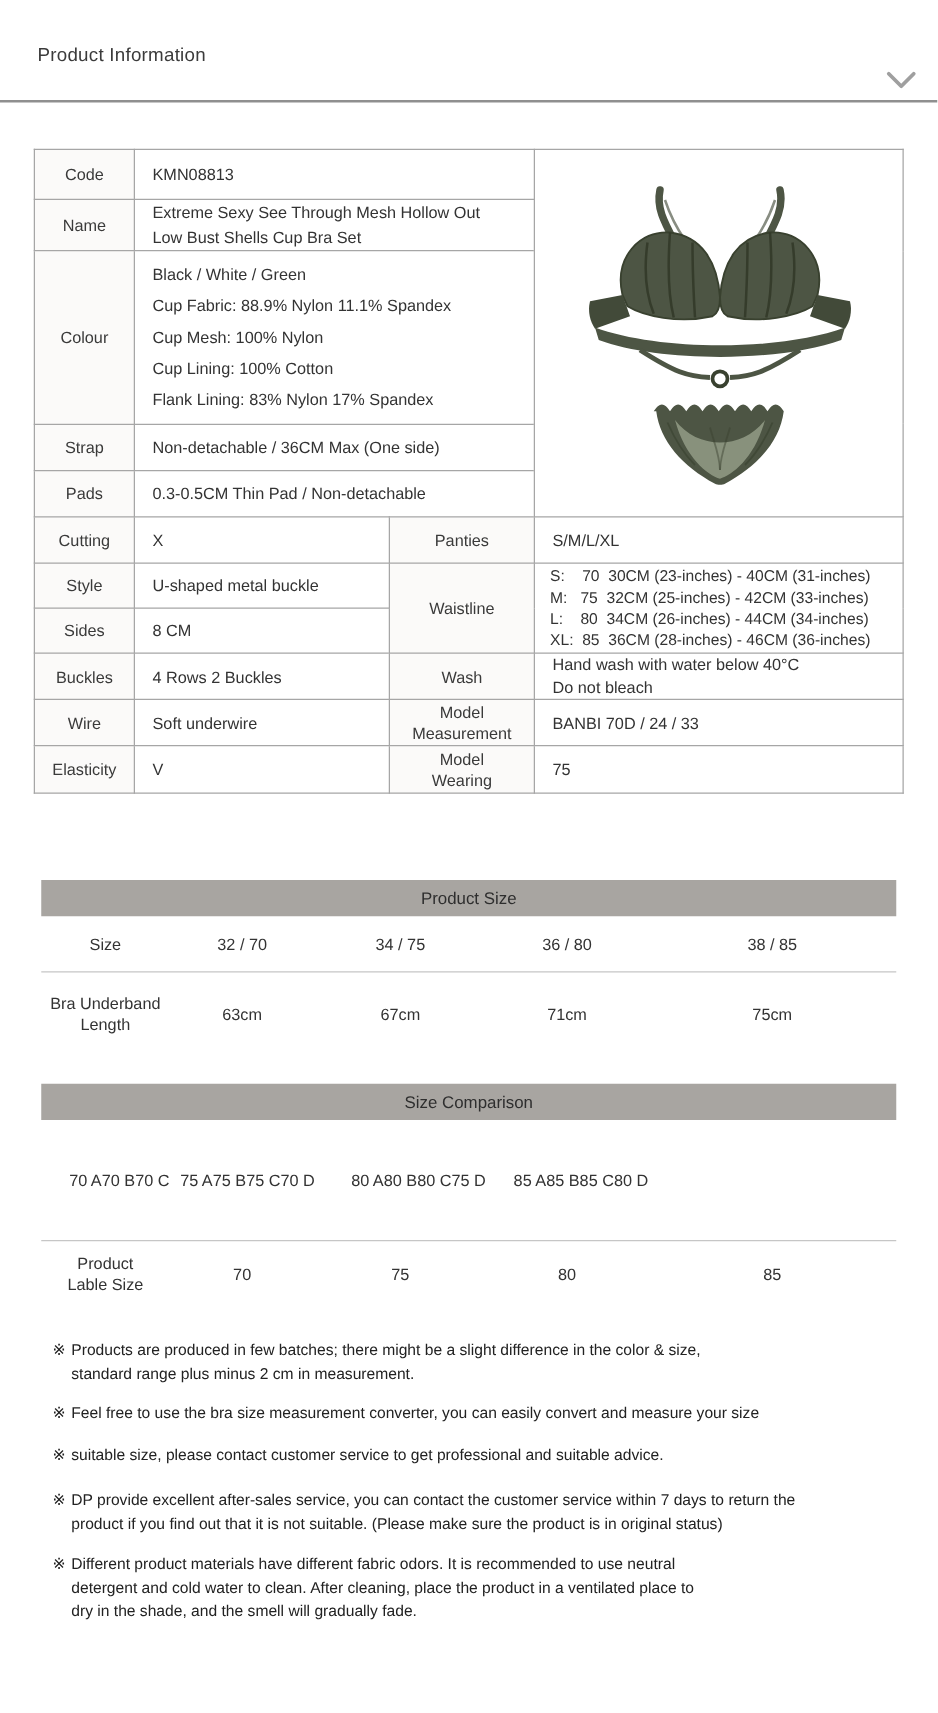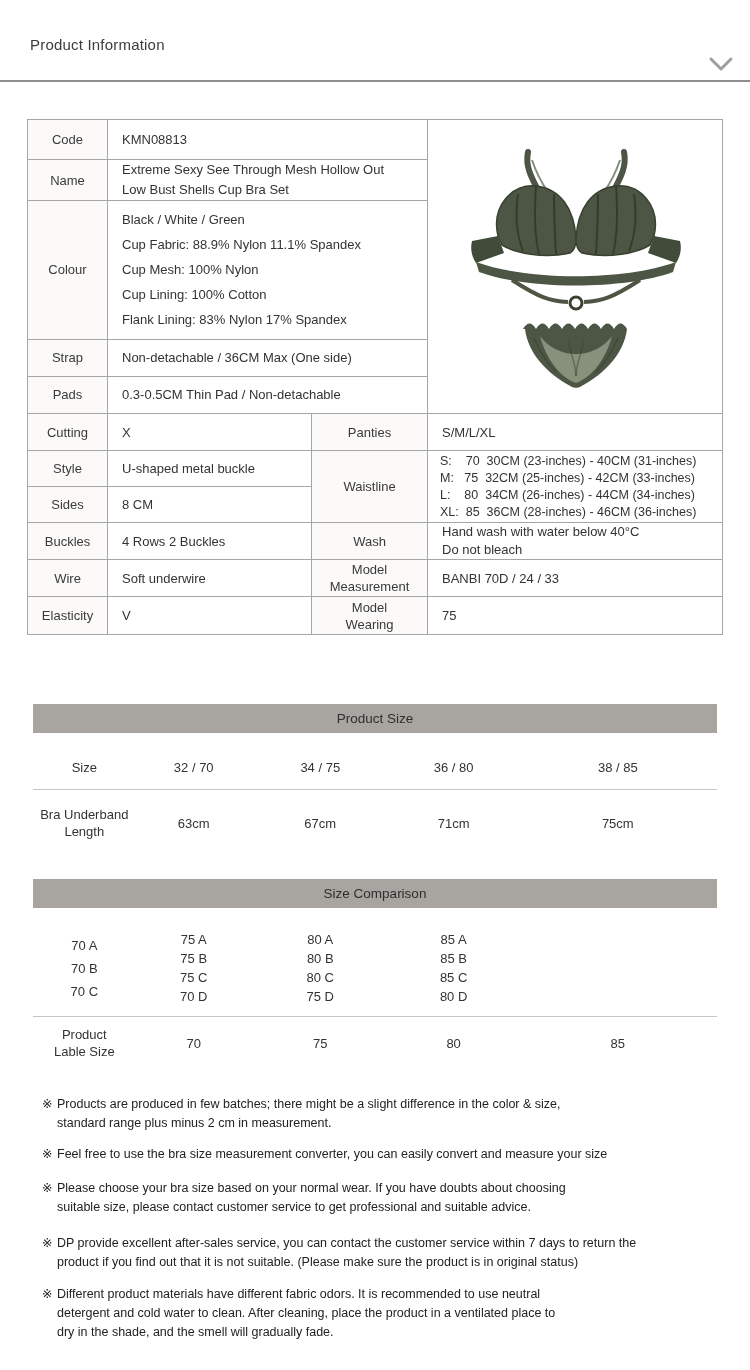--- a/index.html
+++ b/index.html
@@ -33,35 +33,35 @@
   td.wl { padding-left: 12px; font-size: 12.5px; }
   td.wl .ln { line-height: 17px; white-space: pre; }
   td.wash .ln { line-height: 18px; }
   .lbl .l2 { line-height: 17px; }
   .h40 { height: 40px; } .h138 { height: 138px; } .h37 { height: 37px; }
   .h36 { height: 36px; } .h38 { height: 38px; }
   td.img-cell { text-align: center; vertical-align: middle; background: #fff; }
 
   
   .bar {
-    margin: 12px 33px; height: 29px; line-height: 29px;
+    margin: 0 33px; height: 29px; line-height: 29px;
     background: #a8a5a1; color: #2e2e2e;
     text-align: center; font-size: 13.5px;
   }
   .grid {
     display: grid; grid-template-columns: 15% 17% 20% 19% 29%;
     margin: 0 33px; text-align: center; font-size: 13px; color: #333;
     align-items: center;
   }
   .rule2 { margin: 0 33px; border-top: 1px solid #c6c6c6; }
   .row-size { height: 44px; }
   .row-underband { height: 66px; }
   .stack div { line-height: 17px; }
   .row-normal { height: 96px; }
-  .row-normal .cell-col { display: flex; flex-direction: column; justify-content: flex-end; }
+  .row-normal .cell-col { display: flex; flex-direction: row; justify-content: flex-end; }
   .row-normal .cell-col.gapped div { line-height: 23px; }
   .row-normal .cell-col div { line-height: 19px; }
   .row-normal .lbl-cell { align-self: start; padding-top: 16px; }
   .row-labelsize { height: 52px; }
   .mt-ps { margin-top: 69px; }
   .mt-sc { margin-top: 23px; }
 
   
   .notes { margin: 26px 30px 0 42px; font-size: 12.5px; color: #222; }
   .note { position: relative; padding-left: 15px; }
@@ -275,21 +275,20 @@
     <span class="marker">※</span>
     <div class="nl">Products are produced in few batches; there might be a slight difference in the color &amp; size,</div>
     <div class="nl">standard range plus minus 2 cm in measurement.</div>
   </div>
   <div class="note n-gap2">
     <span class="marker">※</span>
     <div class="nl">Feel free to use the bra size measurement converter, you can easily convert and measure your size</div>
   </div>
   <div class="note n-gap3">
     <span class="marker">※</span>
-    <div class="nl">Please choose your bra size based on your normal wear. If you have doubts about choosing</div>
     <div class="nl">suitable size, please contact customer service to get professional and suitable advice.</div>
   </div>
   <div class="note n-gap4">
     <span class="marker">※</span>
     <div class="nl">DP provide excellent after-sales service, you can contact the customer service within 7 days to return the</div>
     <div class="nl">product if you find out that it is not suitable. (Please make sure the product is in original status)</div>
   </div>
   <div class="note">
     <span class="marker">※</span>
     <div class="nl">Different product materials have different fabric odors. It is recommended to use neutral</div>

